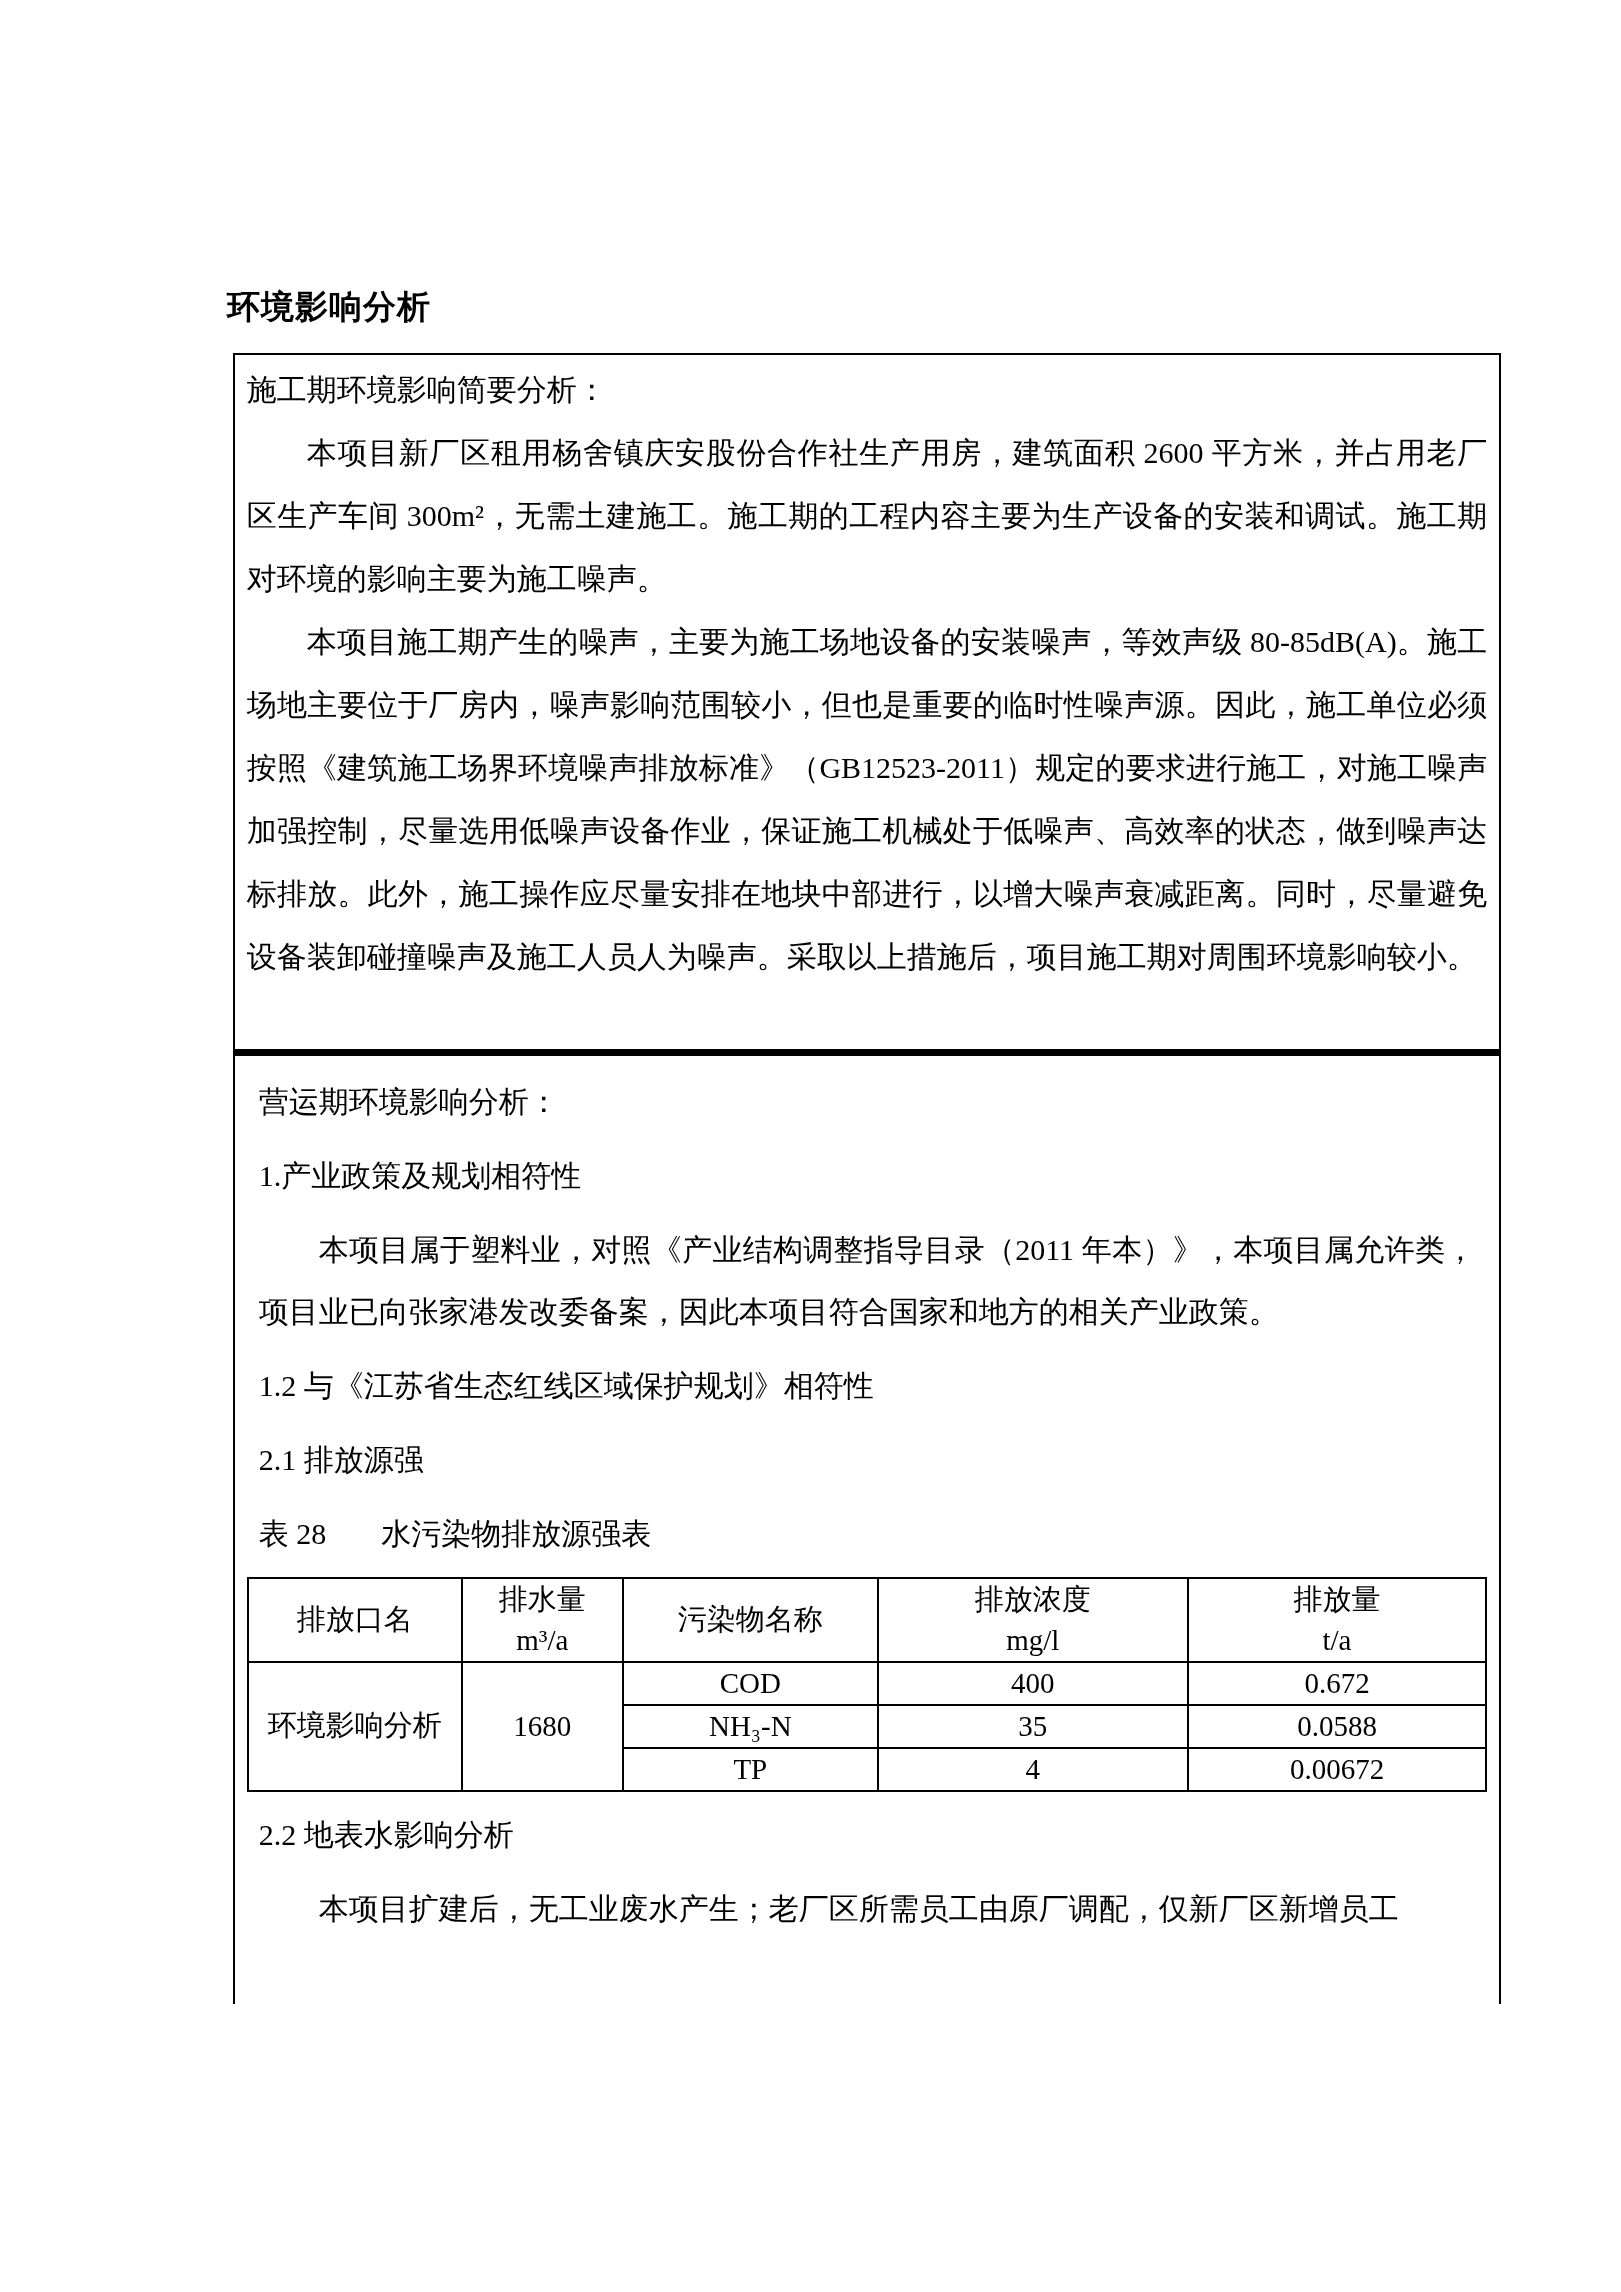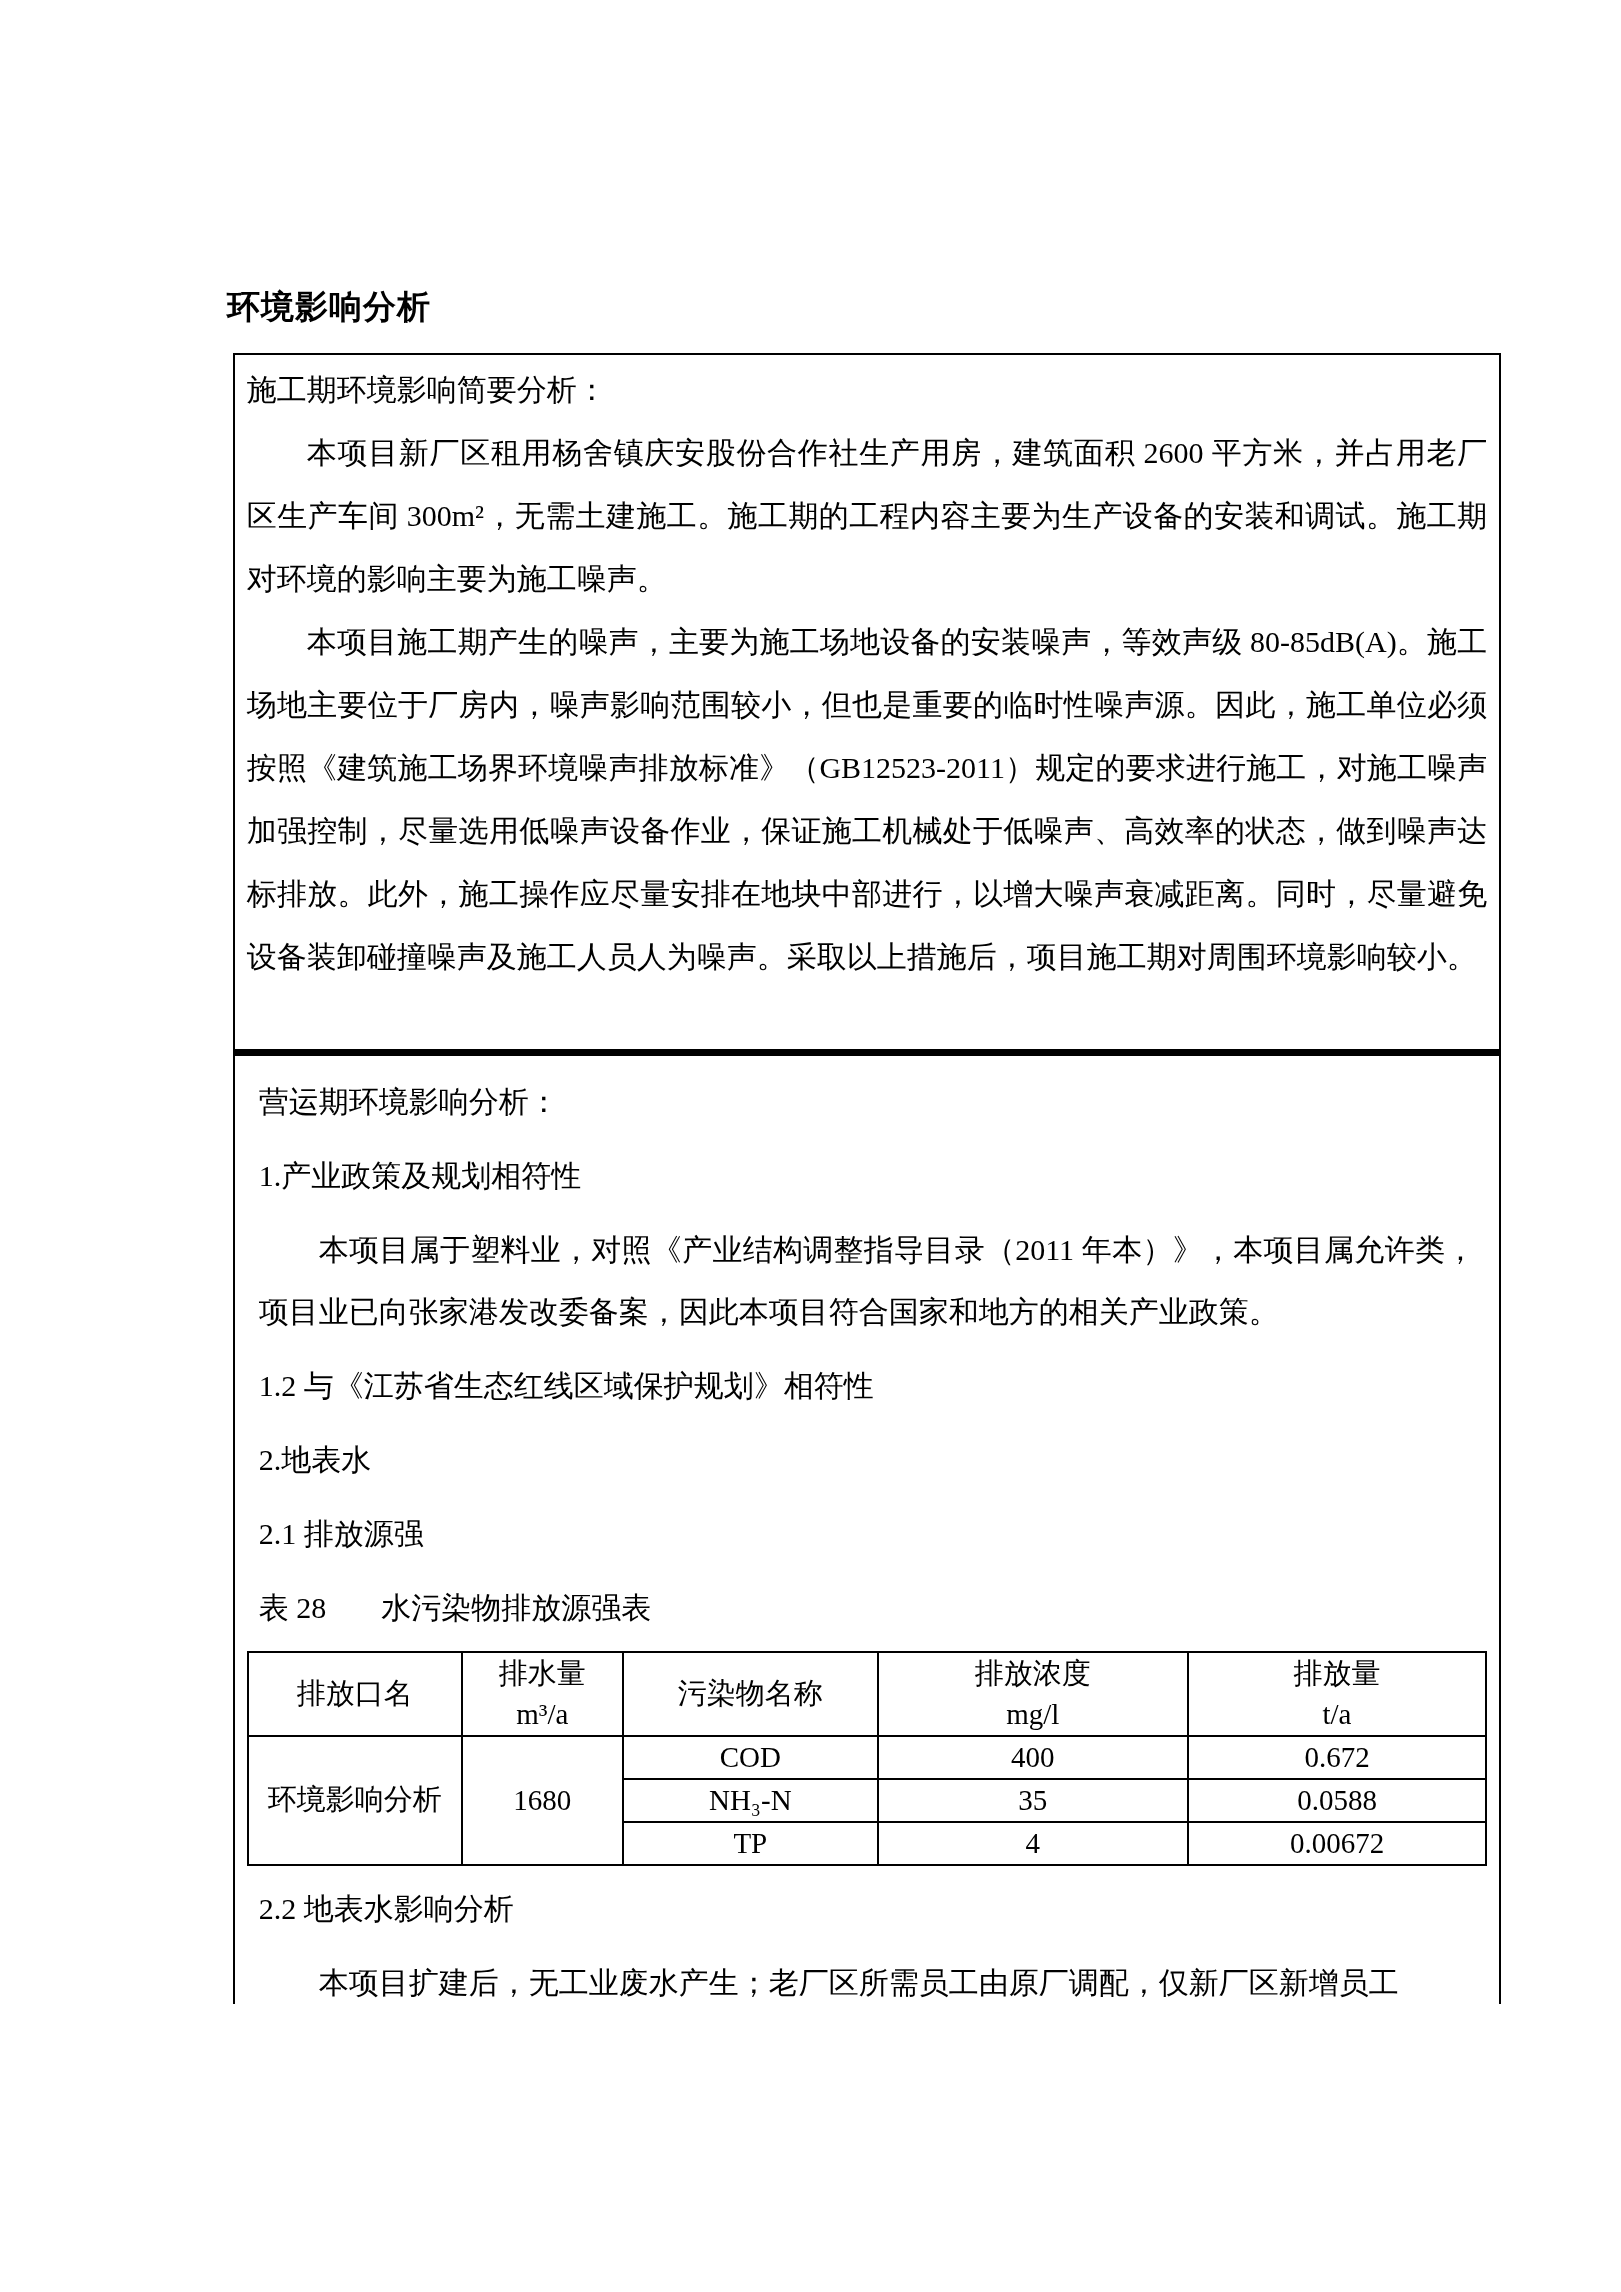--- a/index.html
+++ b/index.html
@@ -87,21 +87,20 @@
       <p>施工期环境影响简要分析：</p>
       <p class="indent">本项目新厂区租用杨舍镇庆安股份合作社生产用房，建筑面积 2600 平方米，并占用老厂区生产车间 300m²，无需土建施工。施工期的工程内容主要为生产设备的安装和调试。施工期对环境的影响主要为施工噪声。</p>
       <p class="indent">本项目施工期产生的噪声，主要为施工场地设备的安装噪声，等效声级 80-85dB(A)。施工场地主要位于厂房内，噪声影响范围较小，但也是重要的临时性噪声源。因此，施工单位必须按照《建筑施工场界环境噪声排放标准》（GB12523-2011）规定的要求进行施工，对施工噪声加强控制，尽量选用低噪声设备作业，保证施工机械处于低噪声、高效率的状态，做到噪声达标排放。此外，施工操作应尽量安排在地块中部进行，以增大噪声衰减距离。同时，尽量避免设备装卸碰撞噪声及施工人员人为噪声。采取以上措施后，项目施工期对周围环境影响较小。</p>
     </div>
 
     <div class="doc-row row-operation">
       <p>营运期环境影响分析：</p>
       <p>1.产业政策及规划相符性</p>
       <p class="indent">本项目属于塑料业，对照《产业结构调整指导目录（2011 年本）》，本项目属允许类，项目业已向张家港发改委备案，因此本项目符合国家和地方的相关产业政策。</p>
       <p>1.2 与《江苏省生态红线区域保护规划》相符性</p>
-      <p>2.地表水</p>
       <p>2.1 排放源强</p>
 
       <p class="table-caption"><span>表 28</span><span class="caption-gap"></span><span>水污染物排放源强表</span></p>
 
       <table class="pollutant">
         <colgroup>
           <col style="width:214px">
           <col style="width:161px">
           <col style="width:255px">
           <col style="width:310px">

